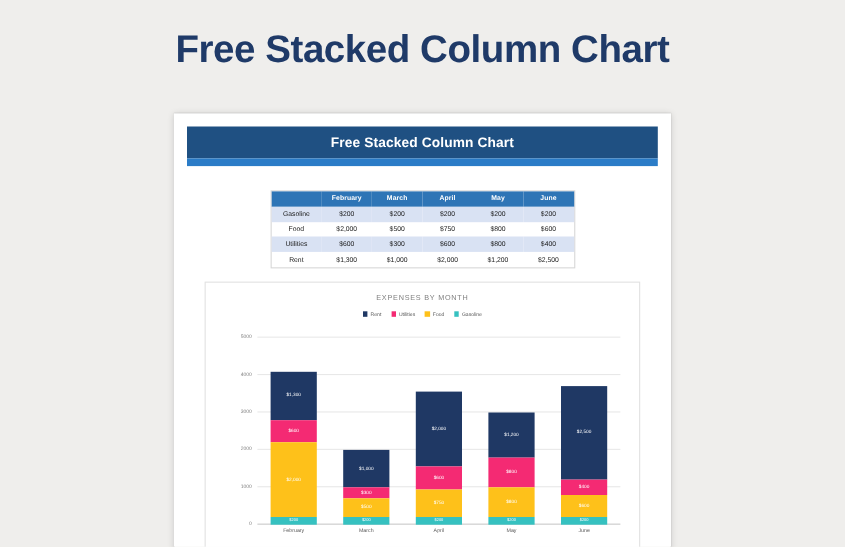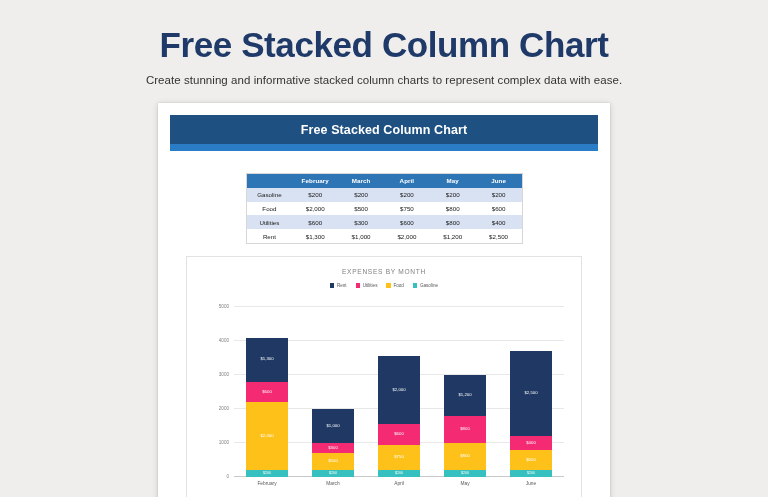--- a/index.html
+++ b/index.html
@@ -252,21 +252,20 @@
     font-size: 5.4px;
     font-weight: bold;
     color: #333333;
   }
 </style>
 </head>
 <body>
 
 <div class="hero">
   <div class="hero-title">Free Stacked Column Chart</div>
-  <div class="hero-sub">Create stunning and informative stacked column charts to represent complex data with ease.</div>
 </div>
 
 <div class="doc-card">
 
   <div class="doc-header">
     <span class="doc-header-title">Free Stacked Column Chart</span>
   </div>
   <div class="doc-accent"></div>
 
   <div class="table-wrap">

